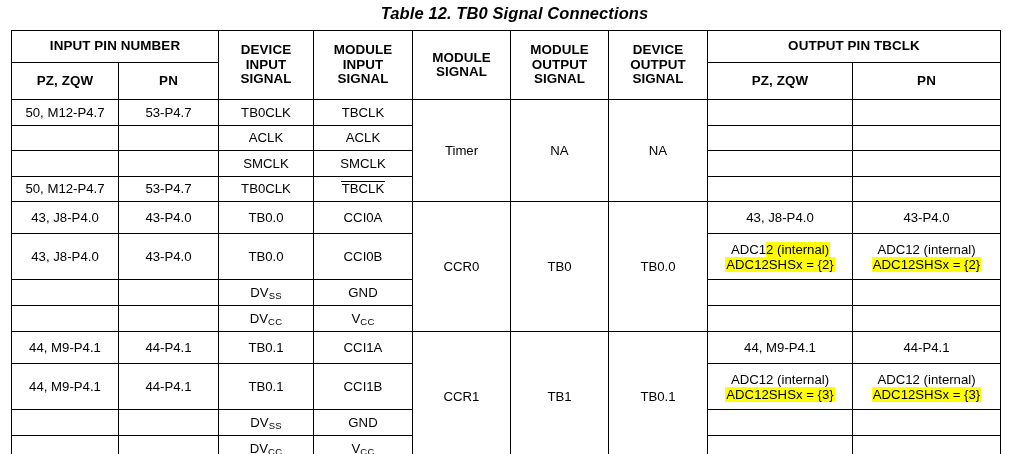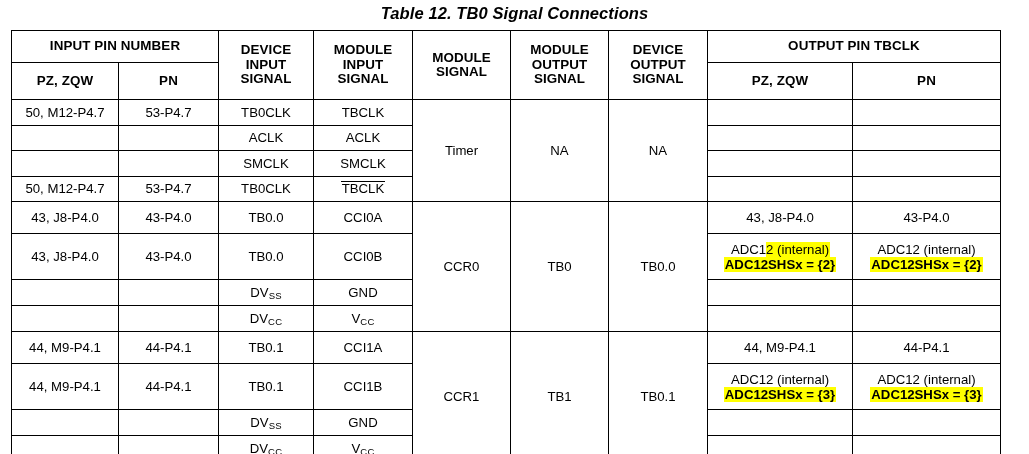--- a/index.html
+++ b/index.html
@@ -96,21 +96,20 @@
     letter-spacing: 0.2px;
   }
 
   
   .adc-cell { line-height: 17px; padding: 1px 3px 0 3px; }
   .adc-l1 { display: block; text-align: center; }
   .adc-l2 { display: block; }
   .adc-l2 > span.hl {
     background: #FFFF00;
     padding: 0 1px;
-    font-weight: bold;
   }
   .adc-l1 > span.hl-partial {
     background: linear-gradient(to right, transparent 0 36%, #FFFF00 36% 100%);
     padding: 0 1px;
   }
 
   .blank { }
 </style>
 </head>
 <body>

